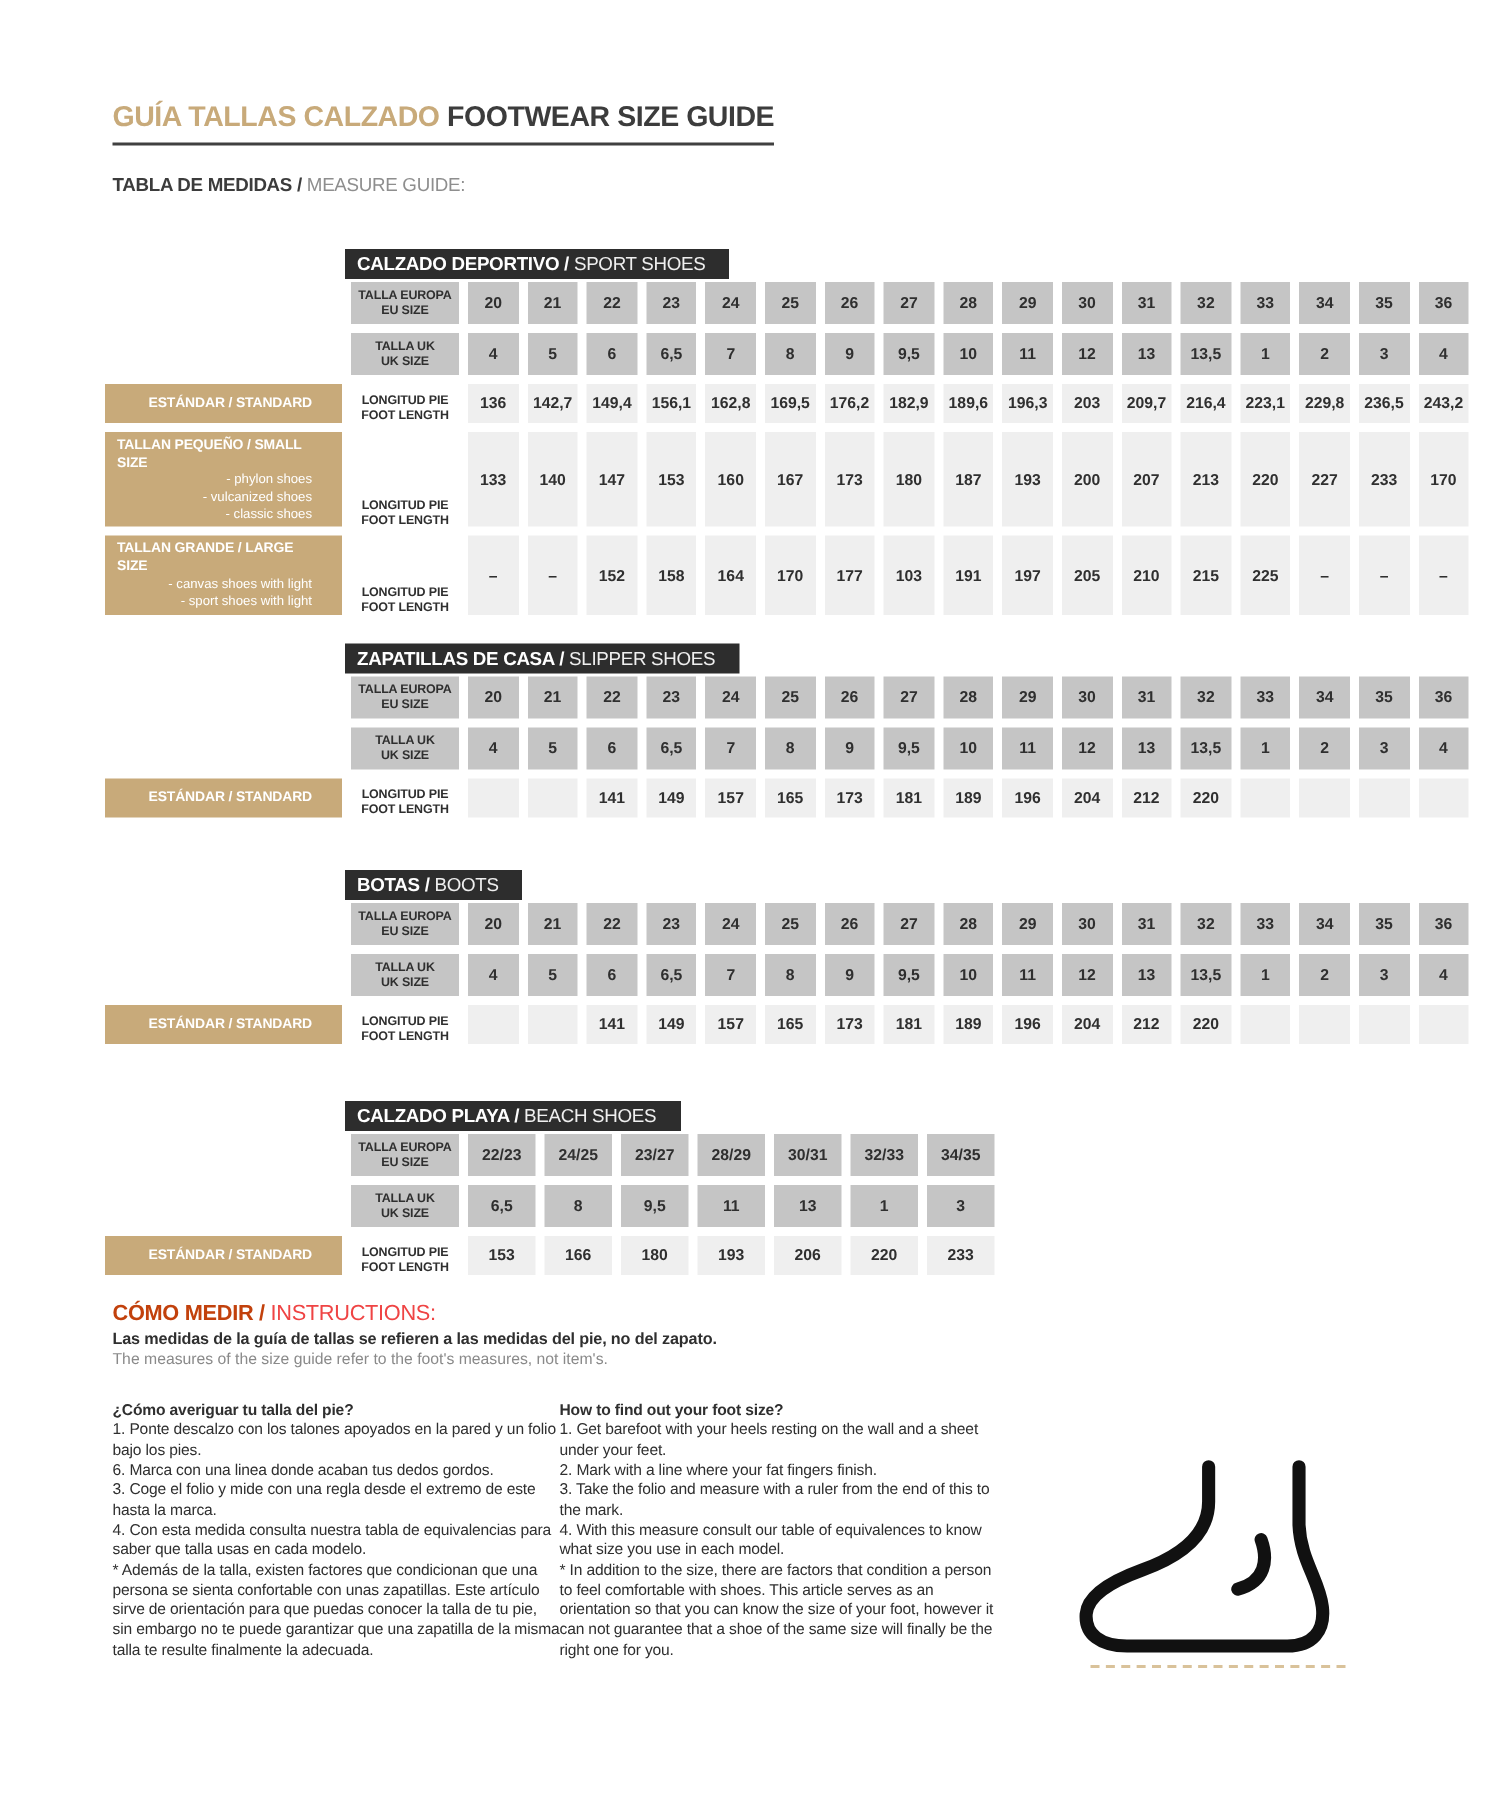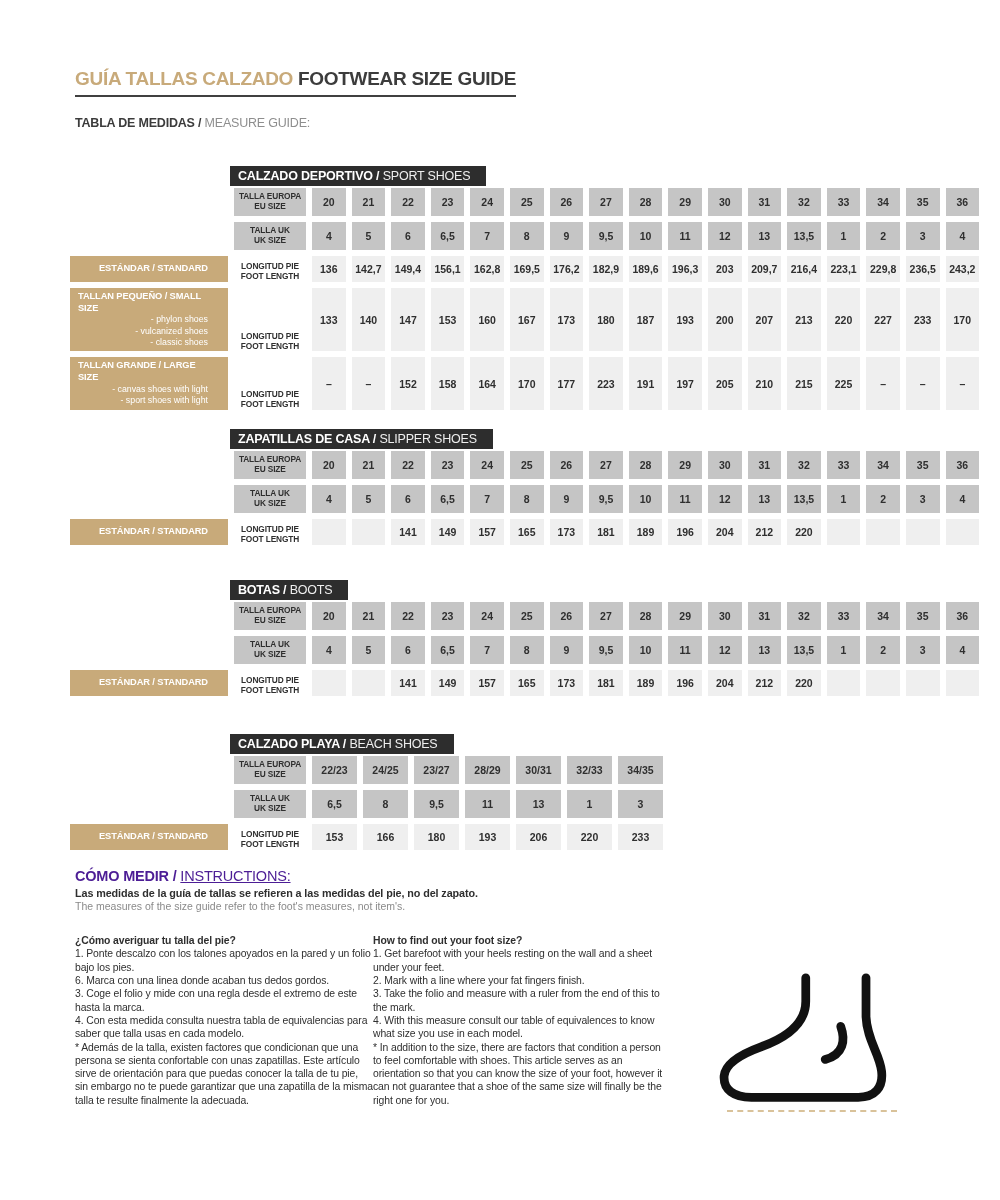--- a/index.html
+++ b/index.html
@@ -34,22 +34,22 @@
   .hlbl{background:#c5c5c5;}
   .rlbl{background:#ffffff;justify-content:flex-end;}
   .side{background:#c8aa7a;color:#ffffff;flex-direction:column;align-items:flex-end;
         justify-content:center;padding:3px 20px 3px 8px;text-align:left;}
   .side .st{font-weight:bold;font-size:9.3px;line-height:1.25;letter-spacing:-0.1px;}
   .side .si{font-weight:normal;font-size:8.8px;line-height:1.3;}
 
   
   .howto{position:absolute;left:75px;top:868px;width:600px;}
   .howto-h{font-size:14.5px;letter-spacing:-0.2px;}
-  .howto-h .es{font-weight:bold;color:#4c1d95;}
-  .howto-h .en{color:#4c1d95;text-decoration:underline;}
+  .howto-h .es{font-weight:bold;color:#c2410c;}
+  .howto-h .en{color:#ef4444;}
   .note-es{font-weight:bold;font-size:10.8px;color:#2f2f2f;margin-top:3px;letter-spacing:-0.1px;}
   .note-en{font-size:10.5px;color:#8a8a8a;margin-top:1px;}
   .col{position:absolute;top:934px;width:298px;font-size:10.4px;line-height:1.28;
        color:#2f2f2f;letter-spacing:-0.1px;}
   .col-es{left:75px;}
   .col-en{left:373px;}
   .col .ct{font-weight:bold;}
   .col .cl{font-weight:normal;}
 
   
@@ -179,21 +179,21 @@
           <div>LONGITUD PIE</div>
           <div>FOOT LENGTH</div>
         </div>
         <div class="c dval dcell">–</div>
         <div class="c dval dcell">–</div>
         <div class="c dval dcell">152</div>
         <div class="c dval dcell">158</div>
         <div class="c dval dcell">164</div>
         <div class="c dval dcell">170</div>
         <div class="c dval dcell">177</div>
-        <div class="c dval dcell">223</div>
+        <div class="c dval dcell">103</div>
         <div class="c dval dcell">191</div>
         <div class="c dval dcell">197</div>
         <div class="c dval dcell">205</div>
         <div class="c dval dcell">210</div>
         <div class="c dval dcell">215</div>
         <div class="c dval dcell">225</div>
         <div class="c dval dcell">–</div>
         <div class="c dval dcell">–</div>
         <div class="c dval dcell">–</div>
       </div>

